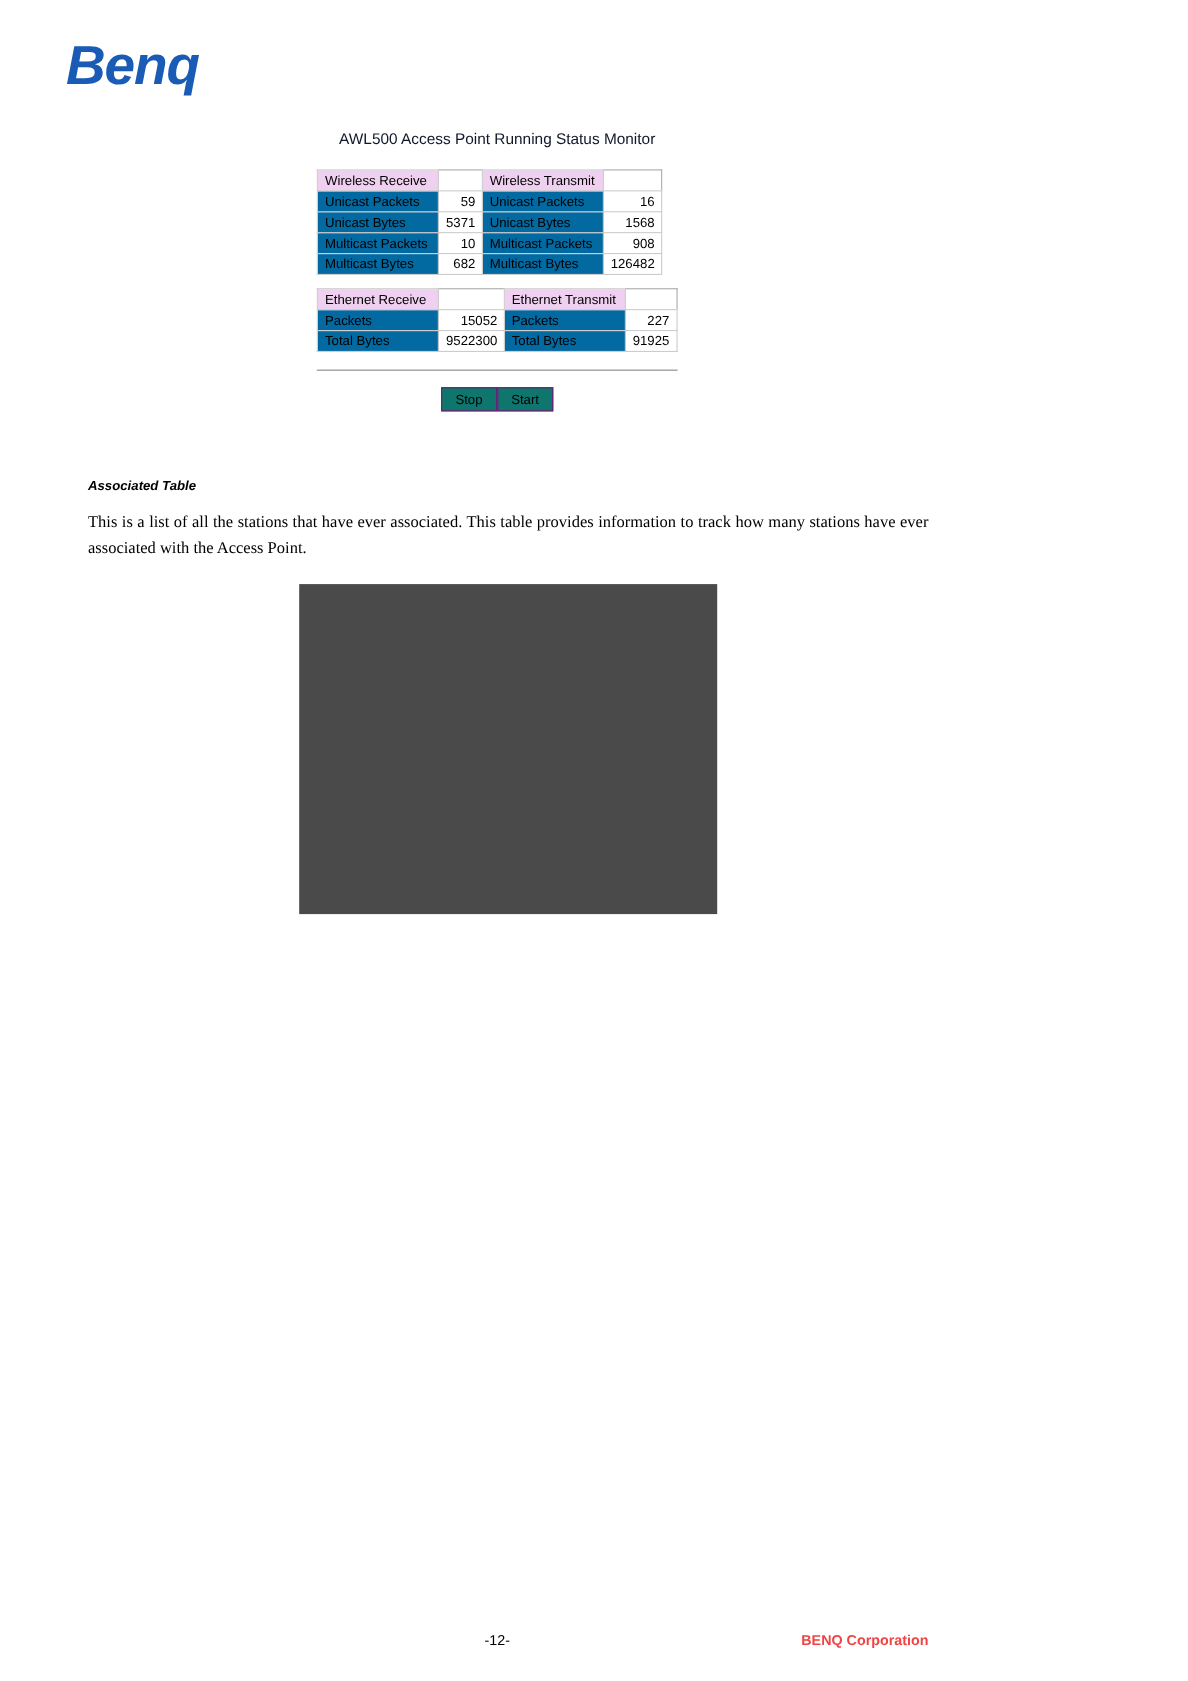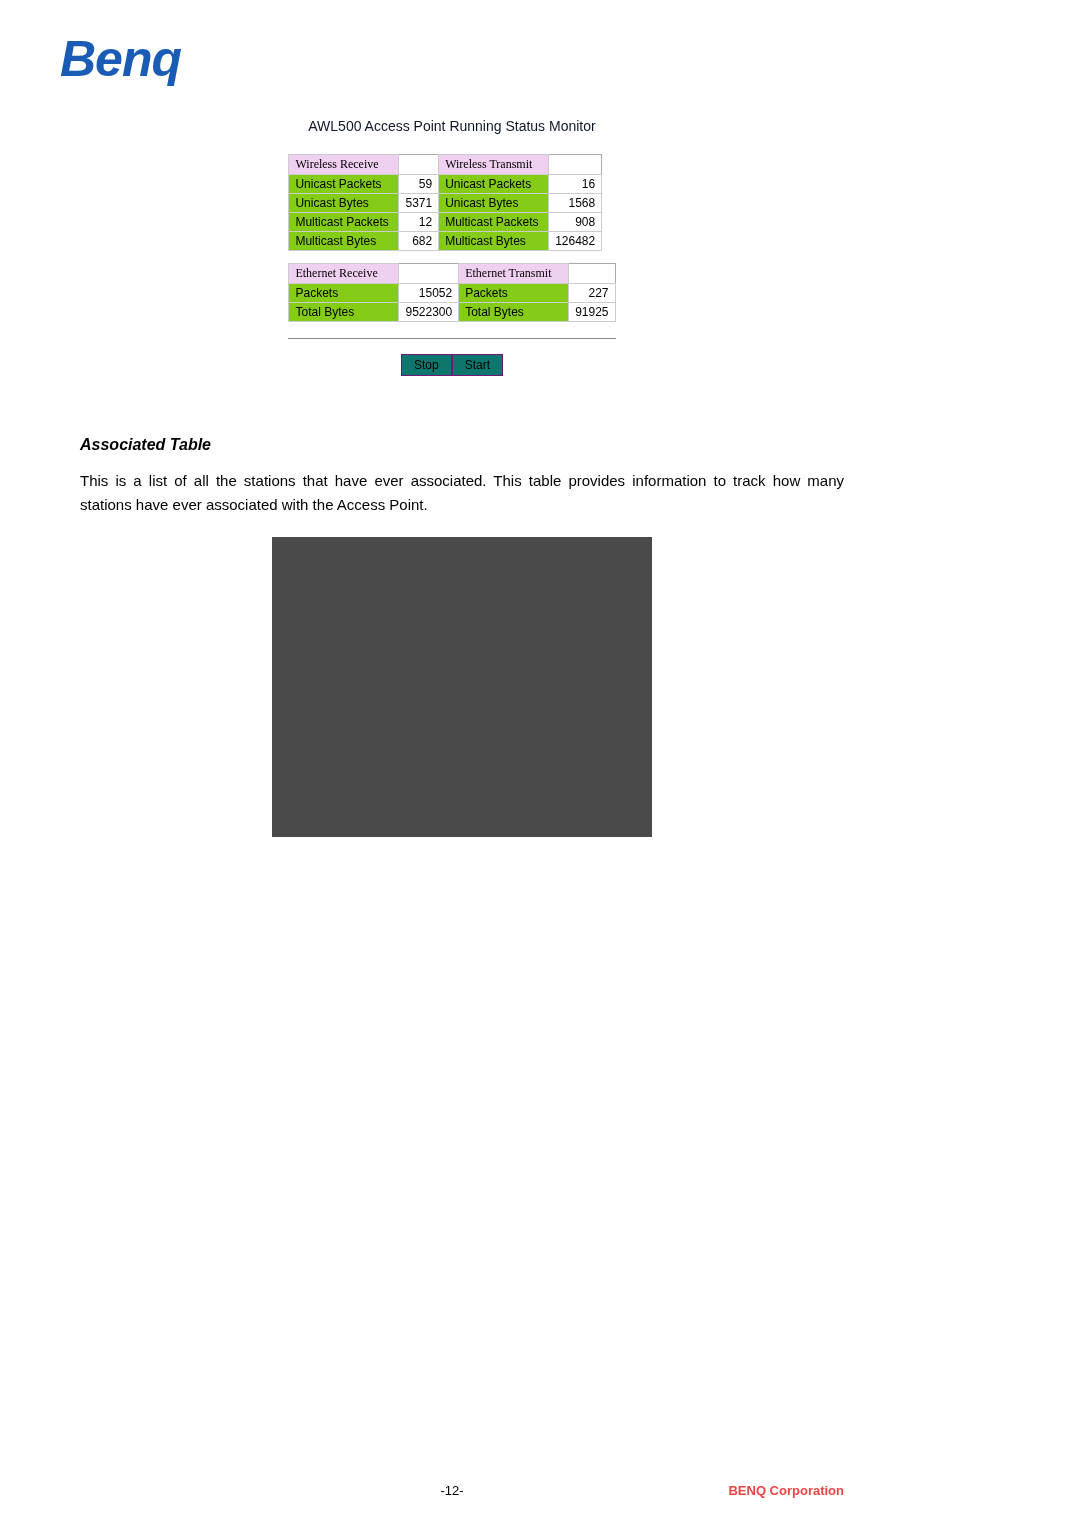--- a/index.html
+++ b/index.html
@@ -82,33 +82,34 @@
       font-family: Arial, sans-serif;
     }
 
     
     .associated-section {
       margin-top: 30px;
       padding-left: 20px;
     }
 
     .associated-title {
-      font-size: 16px;
+      font-size: 12px;
       font-weight: bold;
       font-style: italic;
       margin-bottom: 15px;
       color: #000;
     }
 
     .associated-description {
       font-size: 15px;
       line-height: 1.6;
       text-align: justify;
       margin-bottom: 20px;
       color: #000;
+      font-family: Liberation Serif, serif;
     }
 
     
     .dark-placeholder {
       width: 380px;
       height: 300px;
       background: #4a4a4a;
       margin: 0 auto;
       display: block;
     }
@@ -147,25 +148,24 @@
     }
 
     .outer-table td {
       padding: 2px 6px;
       font-size: 12px;
       border: 1px solid #ccc;
     }
 
     .outer-table td.pink-header {
       background: #f0d0f0;
-      font-family: Liberation Serif, serif;
     }
 
     .outer-table td.pink-label {
-      background: #84cc16;
+      background: #0369a1;
     }
 
     .outer-table td.value {
       background: #fff;
       text-align: right;
     }
   </style>
 </head>
 <body>
 
@@ -197,21 +197,21 @@
           <td class="value">16</td>
         </tr>
         <tr>
           <td class="pink-label">Unicast Bytes</td>
           <td class="value">5371</td>
           <td class="pink-label">Unicast Bytes</td>
           <td class="value">1568</td>
         </tr>
         <tr>
           <td class="pink-label">Multicast Packets</td>
-          <td class="value">12</td>
+          <td class="value">10</td>
           <td class="pink-label">Multicast Packets</td>
           <td class="value">908</td>
         </tr>
         <tr>
           <td class="pink-label">Multicast Bytes</td>
           <td class="value">682</td>
           <td class="pink-label">Multicast Bytes</td>
           <td class="value">126482</td>
         </tr>
       </tbody>

